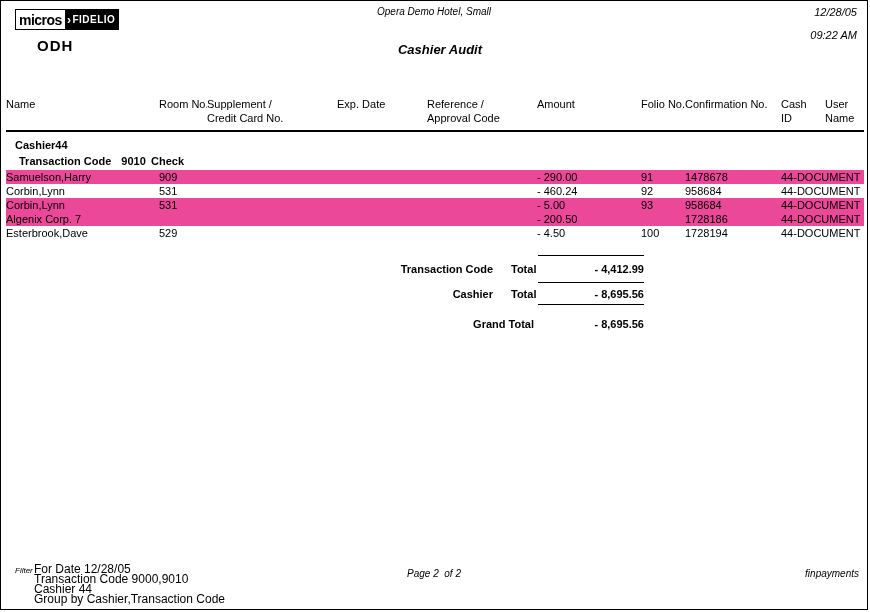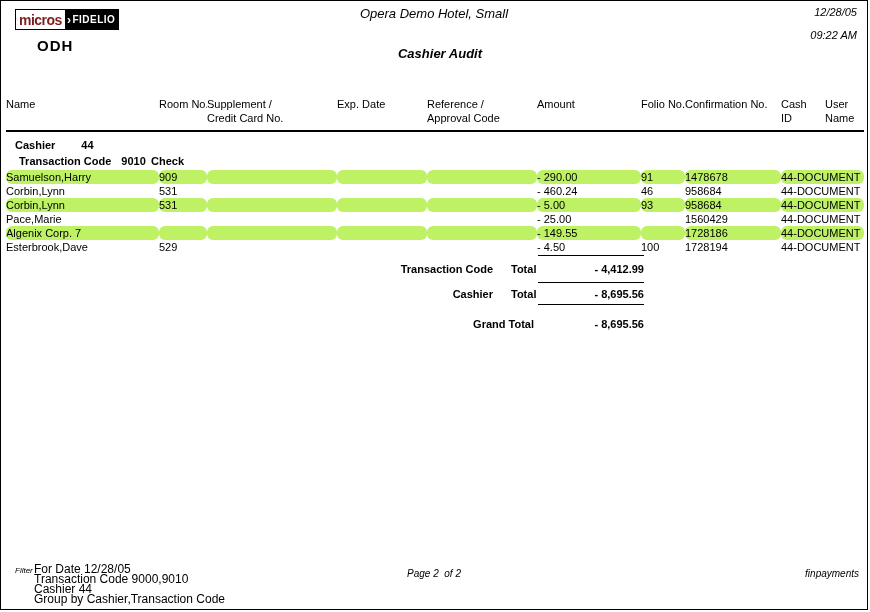--- a/index.html
+++ b/index.html
@@ -1,28 +1,28 @@
 <!DOCTYPE html>
 <html><head>
 <meta charset="utf-8">
 <style>
   * { margin:0; padding:0; box-sizing:border-box; }
   body { background:#fff; font-family:"Liberation Sans", sans-serif; color:#000; }
   .page { position:relative; width:868px; height:610px; border:1px solid #000; background:#fff; overflow:hidden; }
 
   
   .logo { position:absolute; left:14px; top:8px; display:inline-flex; height:21px; }
-  .logo-micros { display:flex; align-items:center; border:1px solid #000; background:#fff; color:#7f1d1d;
+  .logo-micros { display:flex; align-items:center; border:1px solid #000; background:#fff; color:#000000;
                  font-weight:bold; font-size:14px; padding:0 3px; letter-spacing:-0.5px; }
   .logo-fidelio { display:flex; align-items:center; background:#000; color:#fff; font-weight:bold;
                   font-size:10px; padding:0 4px 0 1px; letter-spacing:0.5px; }
   .logo-arrow { font-size:12px; font-weight:bold; margin-right:1px; }
   .property-code { position:absolute; left:36px; top:36px; font-size:15px; font-weight:bold; letter-spacing:1px; }
   .header-center { position:absolute; left:0; top:0; width:100%; text-align:center; }
-  .hotel-name { margin-top:5px; font-size:13px; font-style:italic; }
+  .hotel-name { margin-top:5px; font-size:10px; font-style:italic; }
   .report-title { margin-top:25px; font-size:13px; font-style:italic; font-weight:bold;padding-left:12px; }
   .header-right { position:absolute; right:10px; top:5px; text-align:right; font-size:11px; font-style:italic; }
   .header-right div + div { margin-top:11px;margin-left:45px; }
 
   
   table.report { position:absolute; left:5px; top:96px; width:858px; border-collapse:collapse; table-layout:fixed; }
   table.report th, table.report td { font-size:11px; font-weight:normal; text-align:left; vertical-align:top; padding:0; overflow:hidden; white-space:nowrap; }
   thead th { padding-top:4px; height:34px; border-bottom:2px solid #000; }
   thead .h2 { line-height:14px; }
   .c-name   { width:153px; }
@@ -45,26 +45,26 @@
   th.c-folio { padding-left:9px; }
   td.c-folio { padding-left:13px; }
   th.c-conf  { text-align:right; padding-right:2px;margin-top:42px; }
   td.c-conf  { padding-left:16px; }
   th.c-cash  { padding-left:8px; }
   th.c-user  { padding-left:4px; }
   td.c-cashuser { padding-left:7px; }
   tr.group-cashier td { padding-top:7px; padding-bottom:4px; font-weight:bold; }
   tr.group-tc td { padding-bottom:3px; font-weight:bold; position:relative; }
   .gc-label { padding-left:9px; }
-  .gc-no { margin-left:26px; }
+  .gc-no { }
   .tc-label { padding-left:13px; }
   .tc-code { margin-left:10px; }
   .tc-name { position:absolute; left:145px; top:0; }
   tr.data-row td { height:14px; line-height:14px; }
-  tr.data-row.shade td { background:#bef264;border-radius:6px; }
+  tr.data-row.shade td { background:#ec4899; }
 
   
   .totals { position:absolute; left:5px; top:254px; width:858px; font-size:11px; font-weight:bold; }
   .t-row { position:relative; height:28px; }
   .t-row.r2 { height:22px; }
   .t-row.grand { height:20px; margin-top:9px; }
   .t-label { position:absolute; left:0; top:0; bottom:0; width:487px; text-align:right; display:flex; align-items:center; justify-content:flex-end; }
   .t-row.grand .t-label { width:528px; }
   .t-total { position:absolute; left:505px; top:0; bottom:0; display:flex; align-items:center; }
   .t-amount { position:absolute; left:532px; top:0; bottom:0; width:106px; text-align:center; display:flex; align-items:center; justify-content:flex-end; }
@@ -171,53 +171,42 @@
         <td class="c-conf">1478678</td>
         <td class="c-cashuser" colspan="2">44-DOCUMENT</td>
       </tr>
       <tr class="data-row">
         <td class="c-name">Corbin,Lynn</td>
         <td class="c-room">531</td>
         <td class="c-supp"></td>
         <td class="c-exp"></td>
         <td class="c-ref"></td>
         <td class="c-amt">- 460.24</td>
-        <td class="c-folio">46</td>
+        <td class="c-folio">92</td>
         <td class="c-conf">958684</td>
         <td class="c-cashuser" colspan="2">44-DOCUMENT</td>
       </tr>
       <tr class="data-row shade">
         <td class="c-name">Corbin,Lynn</td>
         <td class="c-room">531</td>
         <td class="c-supp"></td>
         <td class="c-exp"></td>
         <td class="c-ref"></td>
         <td class="c-amt">- 5.00</td>
         <td class="c-folio">93</td>
         <td class="c-conf">958684</td>
         <td class="c-cashuser" colspan="2">44-DOCUMENT</td>
       </tr>
-      <tr class="data-row">
-        <td class="c-name">Pace,Marie</td>
-        <td class="c-room"></td>
-        <td class="c-supp"></td>
-        <td class="c-exp"></td>
-        <td class="c-ref"></td>
-        <td class="c-amt">- 25.00</td>
-        <td class="c-folio"></td>
-        <td class="c-conf">1560429</td>
-        <td class="c-cashuser" colspan="2">44-DOCUMENT</td>
-      </tr>
       <tr class="data-row shade">
         <td class="c-name">Algenix Corp. 7</td>
         <td class="c-room"></td>
         <td class="c-supp"></td>
         <td class="c-exp"></td>
         <td class="c-ref"></td>
-        <td class="c-amt">- 149.55</td>
+        <td class="c-amt">- 200.50</td>
         <td class="c-folio"></td>
         <td class="c-conf">1728186</td>
         <td class="c-cashuser" colspan="2">44-DOCUMENT</td>
       </tr>
       <tr class="data-row">
         <td class="c-name">Esterbrook,Dave</td>
         <td class="c-room">529</td>
         <td class="c-supp"></td>
         <td class="c-exp"></td>
         <td class="c-ref"></td>

